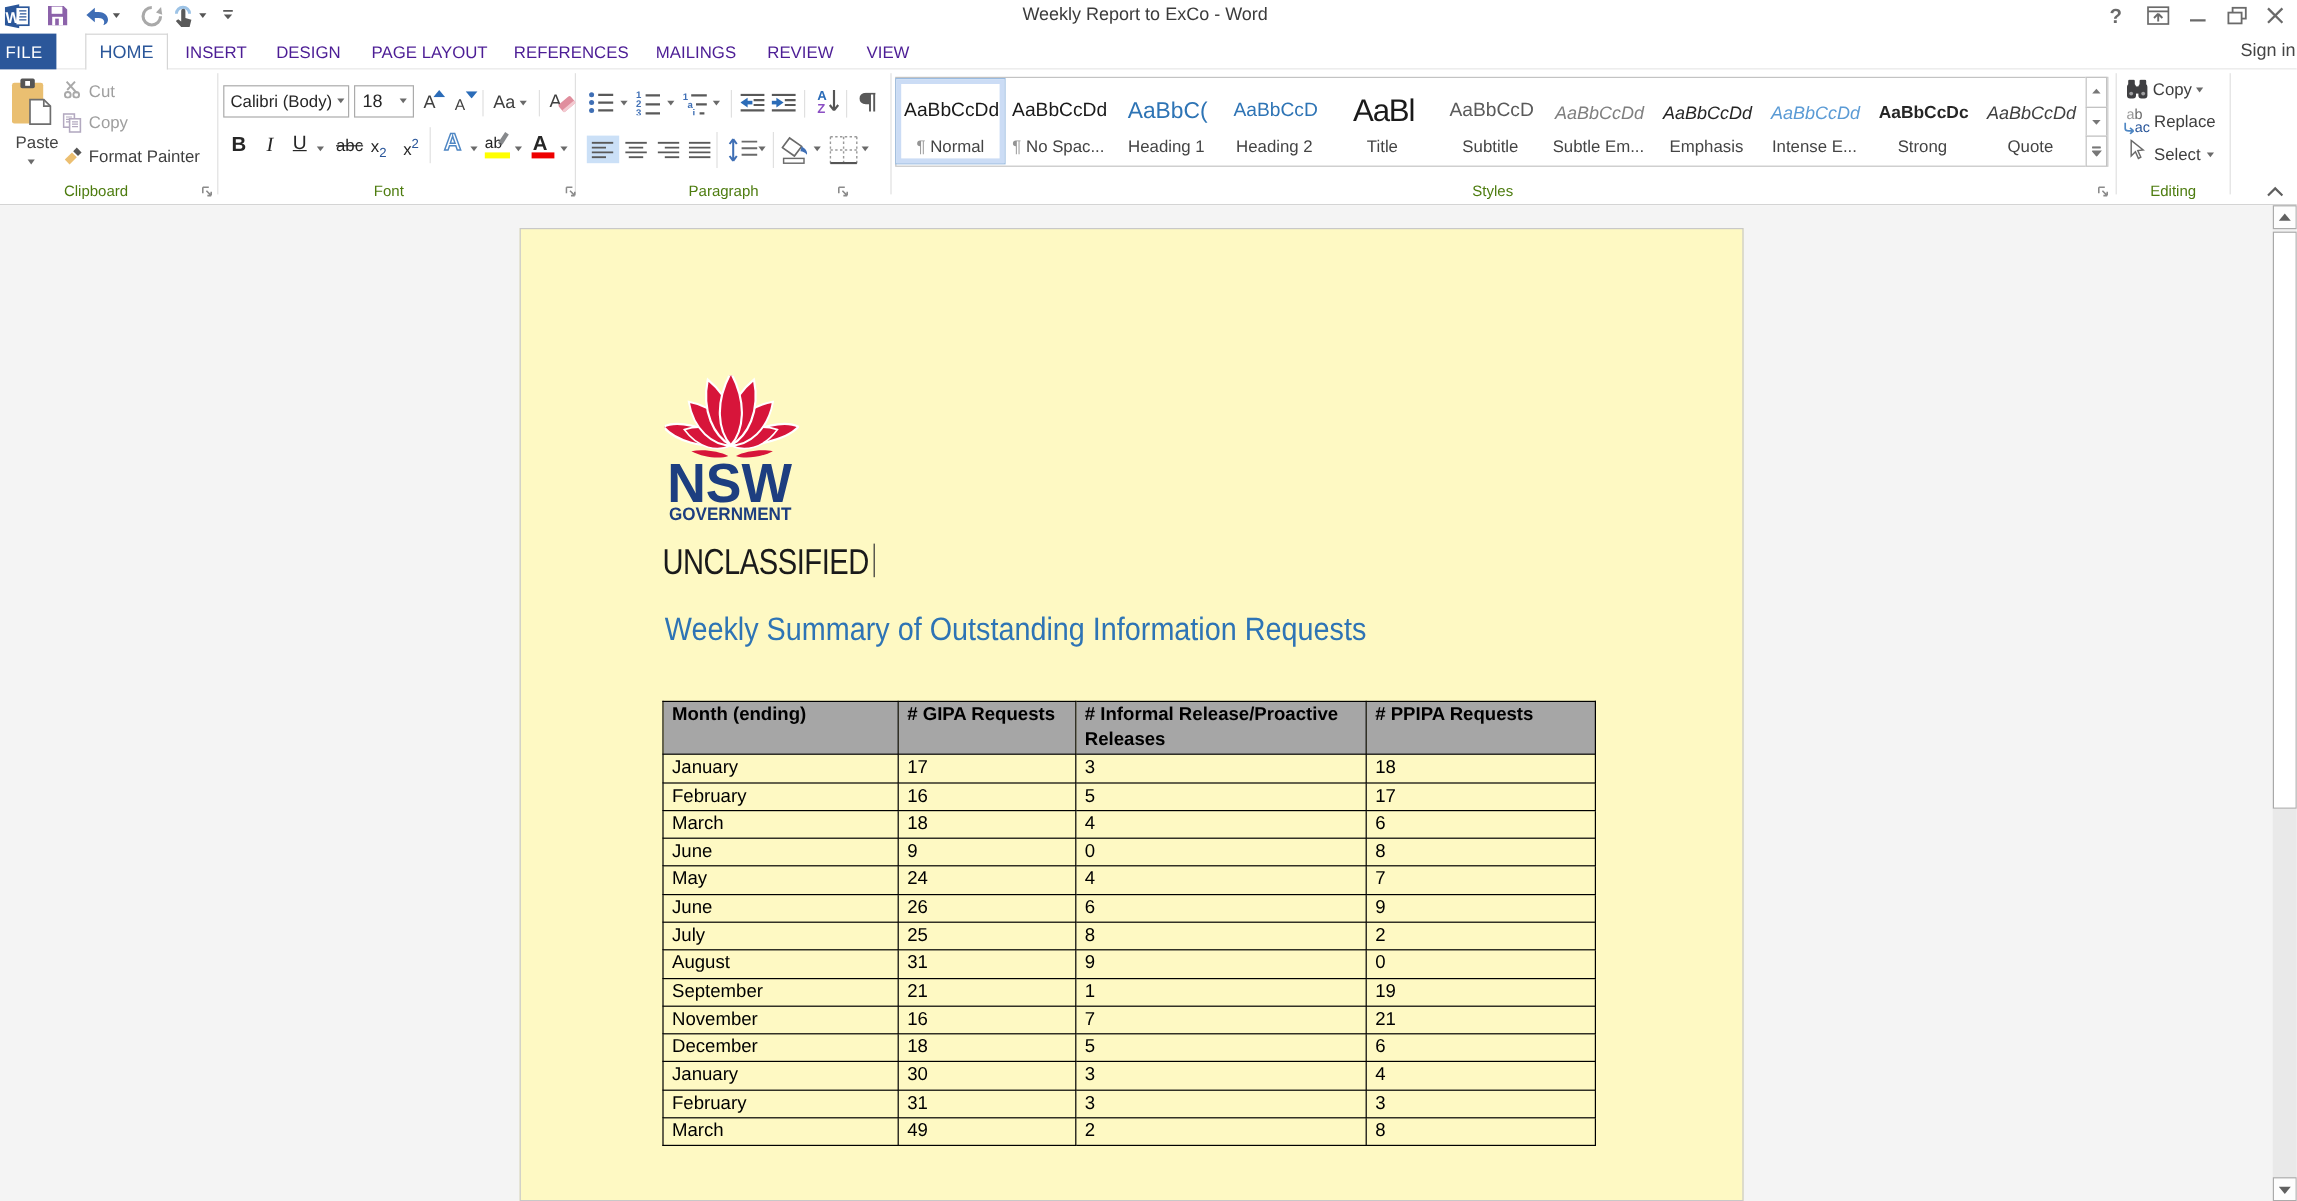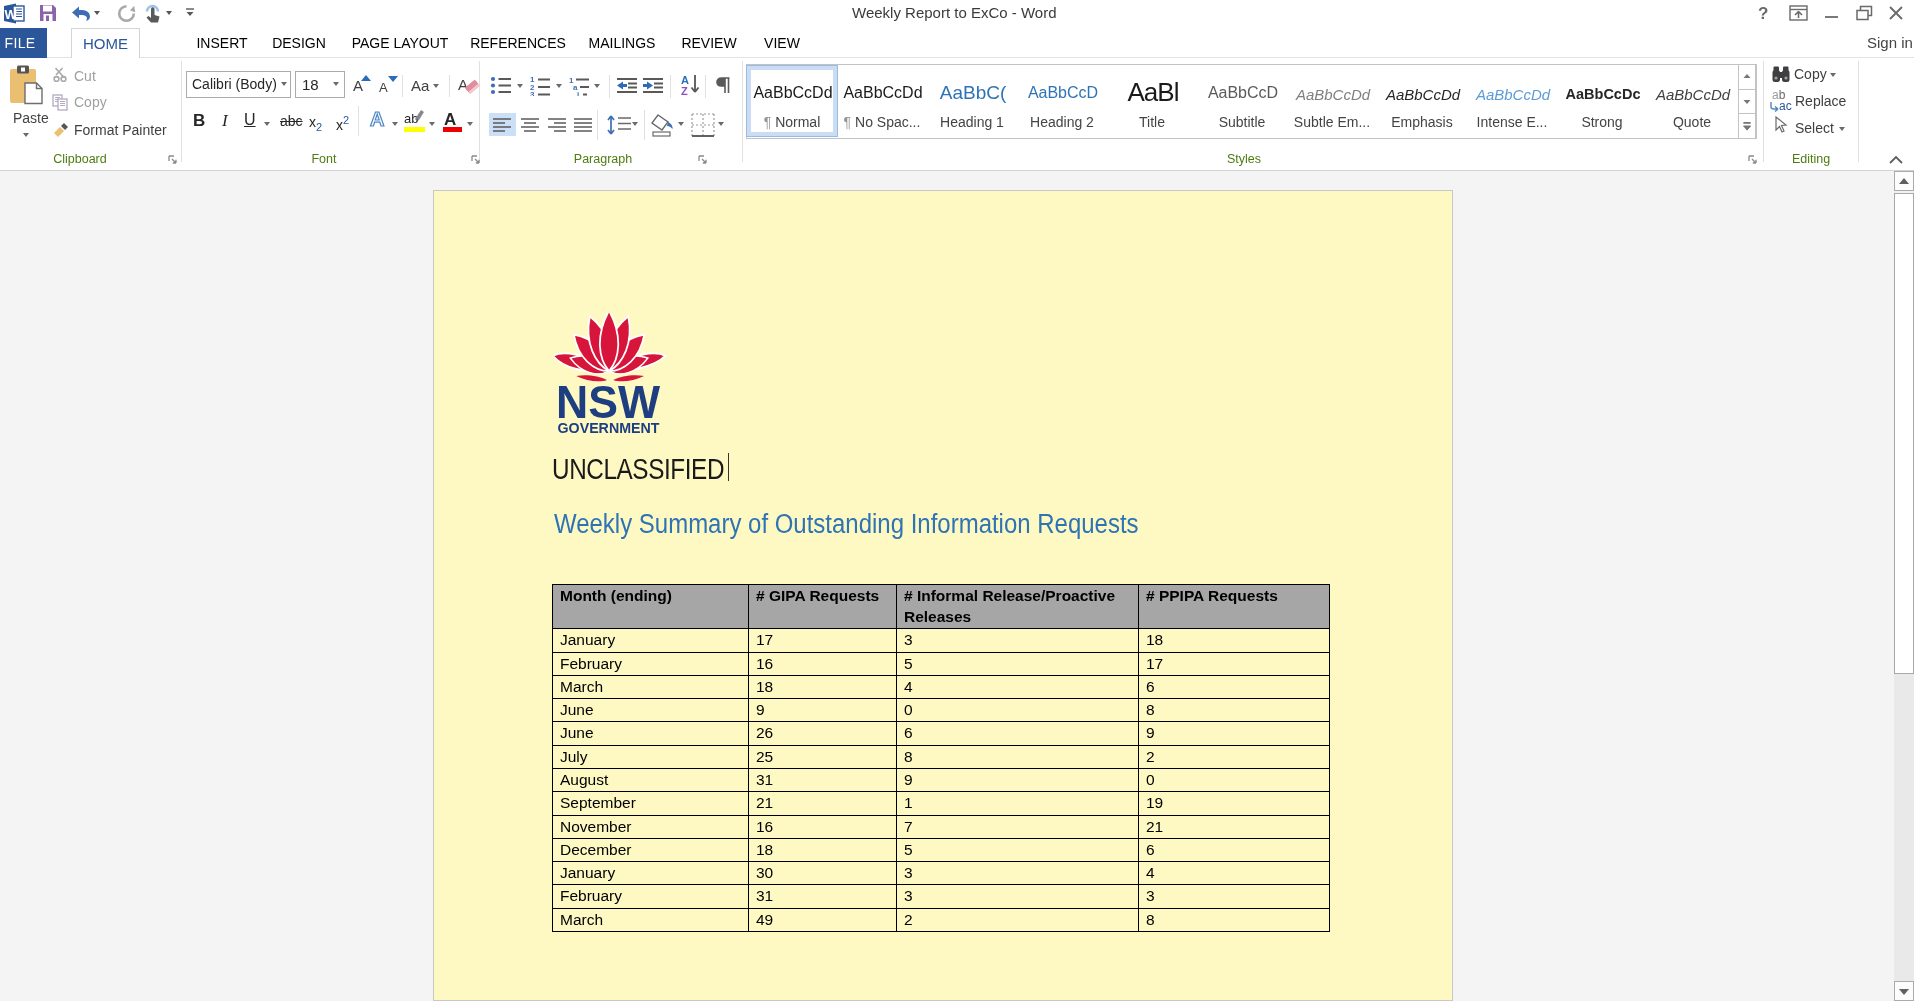--- a/index.html
+++ b/index.html
@@ -11,21 +11,21 @@
 
 #titlebar { left:0; top:0; width:1914px; height:28px; background:#fff; }
 #title-text { left:852px; top:4px; width:202px; font-size:15px; color:#3b3b3b; white-space:nowrap; }
 
 
 #tabrow { left:0; top:28px; width:1914px; height:30px; background:#fff; border-bottom:1px solid #e2e2e2; }
 #filetab { left:0; top:0; width:47px; height:30px; background:#2b579a; color:#fff; font-size:14px; padding-right:7px;
   text-align:center; line-height:30px; letter-spacing:0.3px;}
 #hometab { left:71px; top:0; width:69px; height:31px; background:#fff; border:1px solid #d5d5d5; border-bottom:none;
   color:#2b579a; font-size:15px; text-align:center; line-height:30px; }
-.tab { top:0; height:30px; font-size:14px; color:#000000; line-height:30px; text-align:center;margin-left:42px; }
+.tab { top:0; height:30px; font-size:14px; color:#4c1d95; line-height:30px; text-align:center; }
 #signin { left:1867px; top:0; width:56px; font-size:15px; color:#444; line-height:30px; }
 
 
 #ribbon { left:0; top:58px; width:1914px; height:113px; background:#fff; border-bottom:1px solid #d4d4d4; }
 .vsep { position:absolute; top:3px; width:1px; height:101px; background:#e0e0e0; }
 .glabel { position:absolute; top:94px; font-size:12.5px; color:#4d7c0f; text-align:center; }
 .launcher { position:absolute; top:97px; width:10px; height:10px; }
 .rtext { position:absolute; font-size:14px; color:#444; white-space:nowrap; }
 .gray { color:#9f9f9f; }
 .caret { position:absolute; width:0; height:0; border-left:3.5px solid transparent; border-right:3.5px solid transparent; border-top:4px solid #6a6a6a; }
@@ -464,20 +464,26 @@
               <td>4</td>
               <td>6</td>
             </tr>
         <tr>
               <td>June</td>
               <td>9</td>
               <td>0</td>
               <td>8</td>
             </tr>
         <tr>
+              <td>May</td>
+              <td>24</td>
+              <td>4</td>
+              <td>7</td>
+            </tr>
+        <tr>
               <td>June</td>
               <td>26</td>
               <td>6</td>
               <td>9</td>
             </tr>
         <tr>
               <td>July</td>
               <td>25</td>
               <td>8</td>
               <td>2</td>

